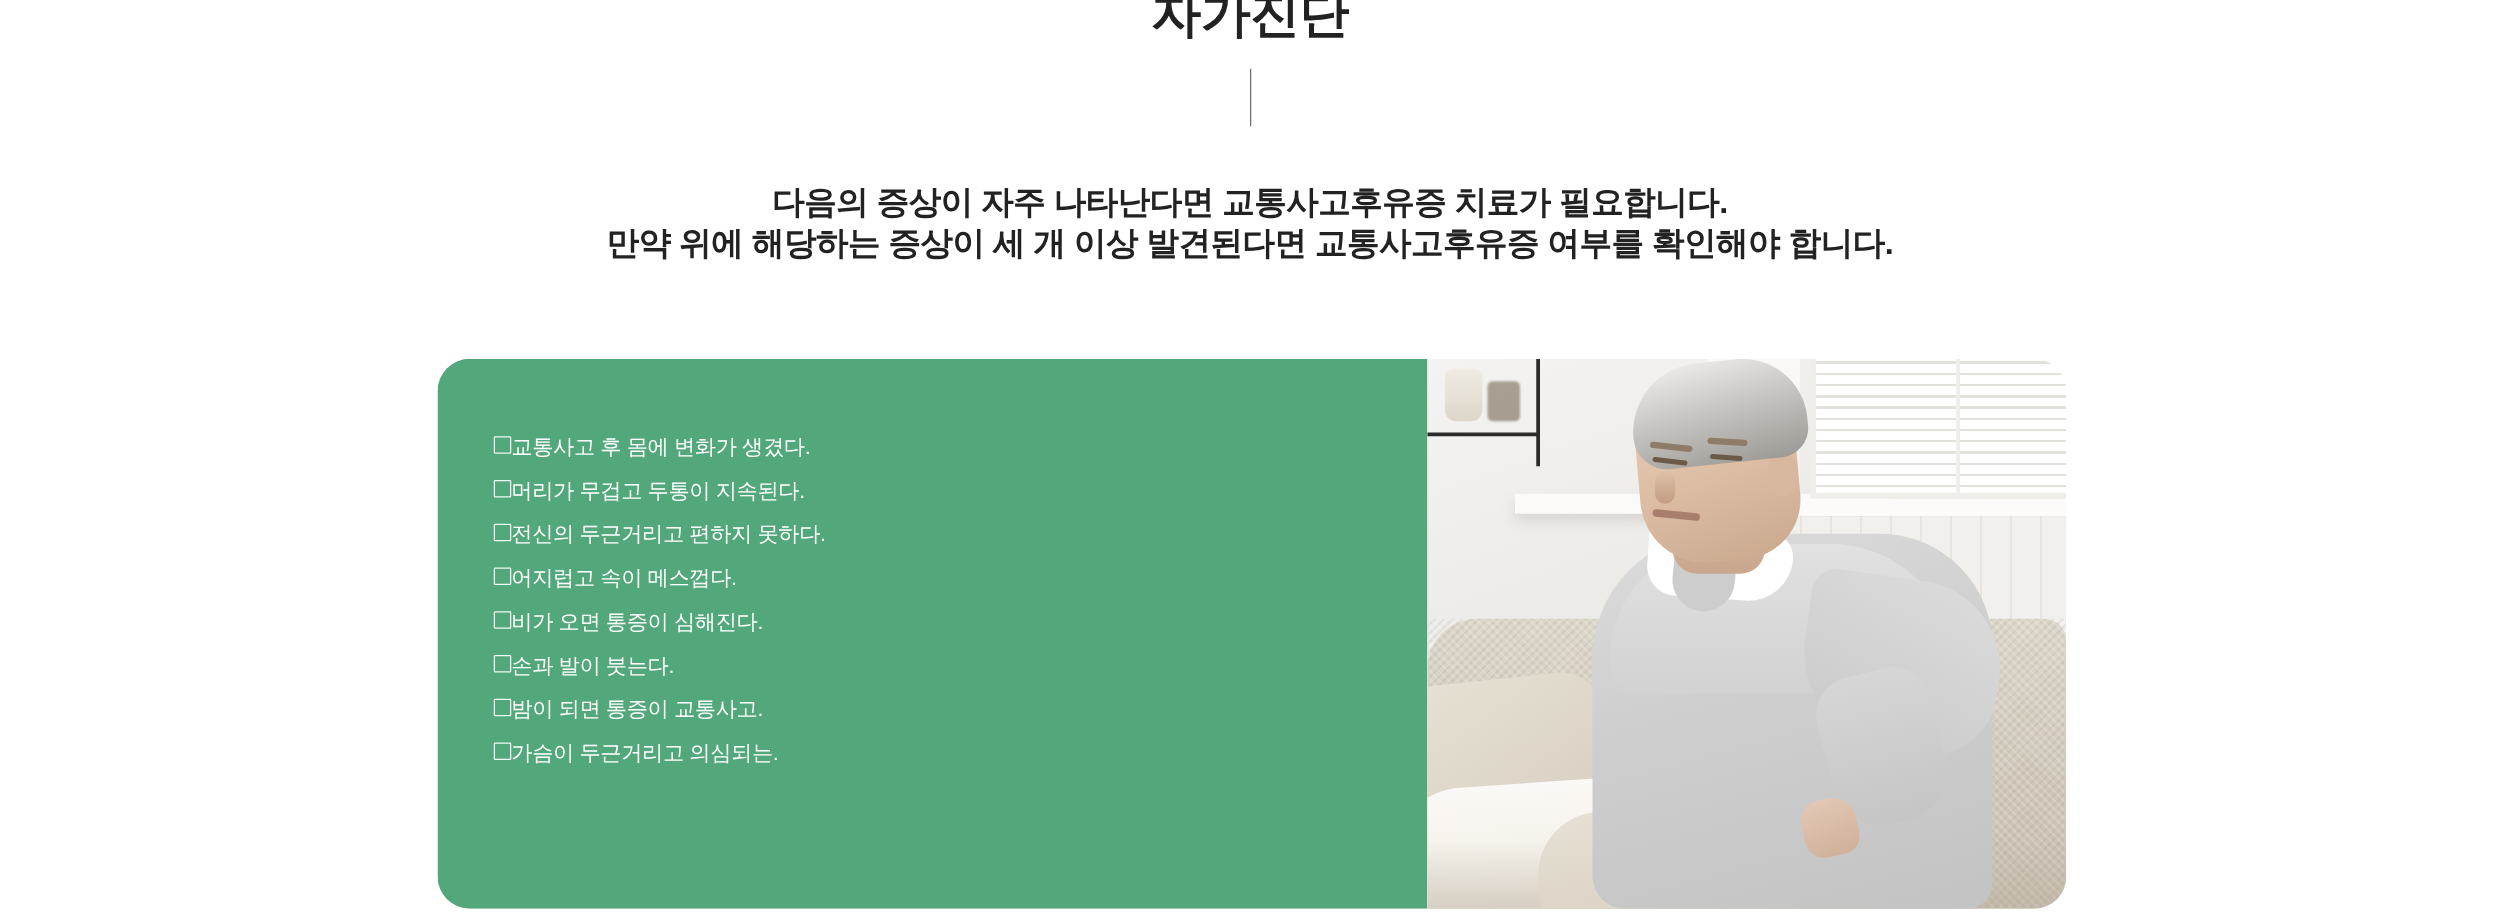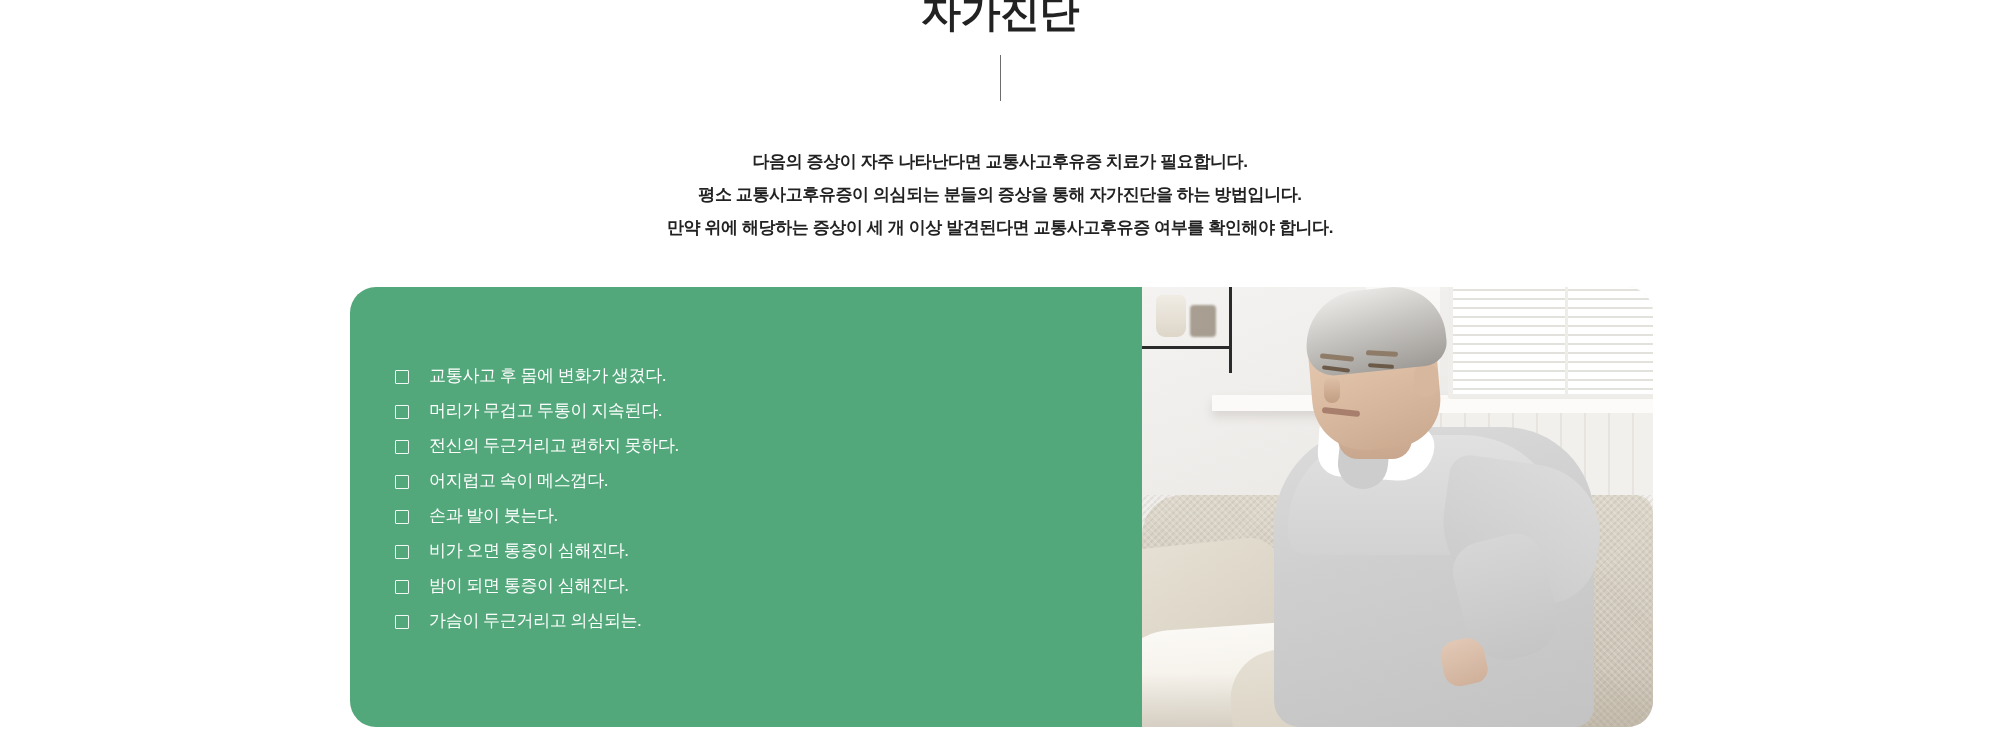--- a/index.html
+++ b/index.html
@@ -48,21 +48,21 @@
   }
 
   
   .lead {
     position: absolute;
     top: 145px;
     left: 0;
     width: 2000px;
     text-align: center;
     color: #222222;
-    font-size: 17px;
+    font-size: 26px;
     font-weight: 700;
     line-height: 33px;
     letter-spacing: -0.4px;
   }
   .lead-line { display: block; white-space: nowrap; }
 
   
   .card {
     position: absolute;
     left: 350px;
@@ -86,24 +86,22 @@
     left: 45px;
     top: 62px;
     right: 20px;
     display: flex;
     flex-direction: column;
     gap: 0;
   }
 
   .check-item {
     display: flex;
-    align-items: flex-end;
+    align-items: flex-start;
     height: 35px;
-    gap: 20px;
-    font-family: Liberation Serif, serif;
   }
 
   .checkbox {
     width: 14px;
     height: 14px;
     flex: 0 0 14px;
     border: 1px solid rgba(255,255,255,0.92);
     background: transparent;
     border-radius: 1px;
   }
@@ -333,21 +331,20 @@
 <body>
 
 <div class="page">
 
   <div class="section-title">자가진단</div>
 
   <div class="title-divider"></div>
 
   <div class="lead">
     <span class="lead-line">다음의 증상이 자주 나타난다면 교통사고후유증 치료가 필요합니다.</span>
-    <span class="lead-line">평소 교통사고후유증이 의심되는 분들의 증상을 통해 자가진단을 하는 방법입니다.</span>
     <span class="lead-line">만약 위에 해당하는 증상이 세 개 이상 발견된다면 교통사고후유증 여부를 확인해야 합니다.</span>
   </div>
 
   <div class="card">
 
     <div class="card-panel">
       <div class="checklist">
 
         <div class="check-item">
           <span class="checkbox"></span>
@@ -366,31 +363,31 @@
         </div>
 
 
         <div class="check-item">
           <span class="checkbox"></span>
           <span class="check-label">어지럽고 속이 메스껍다.</span>
         </div>
 
         <div class="check-item">
           <span class="checkbox"></span>
+          <span class="check-label">비가 오면 통증이 심해진다.</span>
+        </div>
+
+        <div class="check-item">
+          <span class="checkbox"></span>
           <span class="check-label">손과 발이 붓는다.</span>
         </div>
 
         <div class="check-item">
           <span class="checkbox"></span>
-          <span class="check-label">비가 오면 통증이 심해진다.</span>
-        </div>
-
-        <div class="check-item">
-          <span class="checkbox"></span>
-          <span class="check-label">밤이 되면 통증이 심해진다.</span>
+          <span class="check-label">밤이 되면 통증이 교통사고.</span>
         </div>
 
         <div class="check-item">
           <span class="checkbox"></span>
           <span class="check-label">가슴이 두근거리고 의심되는.</span>
         </div>
 
       </div>
     </div>
 

